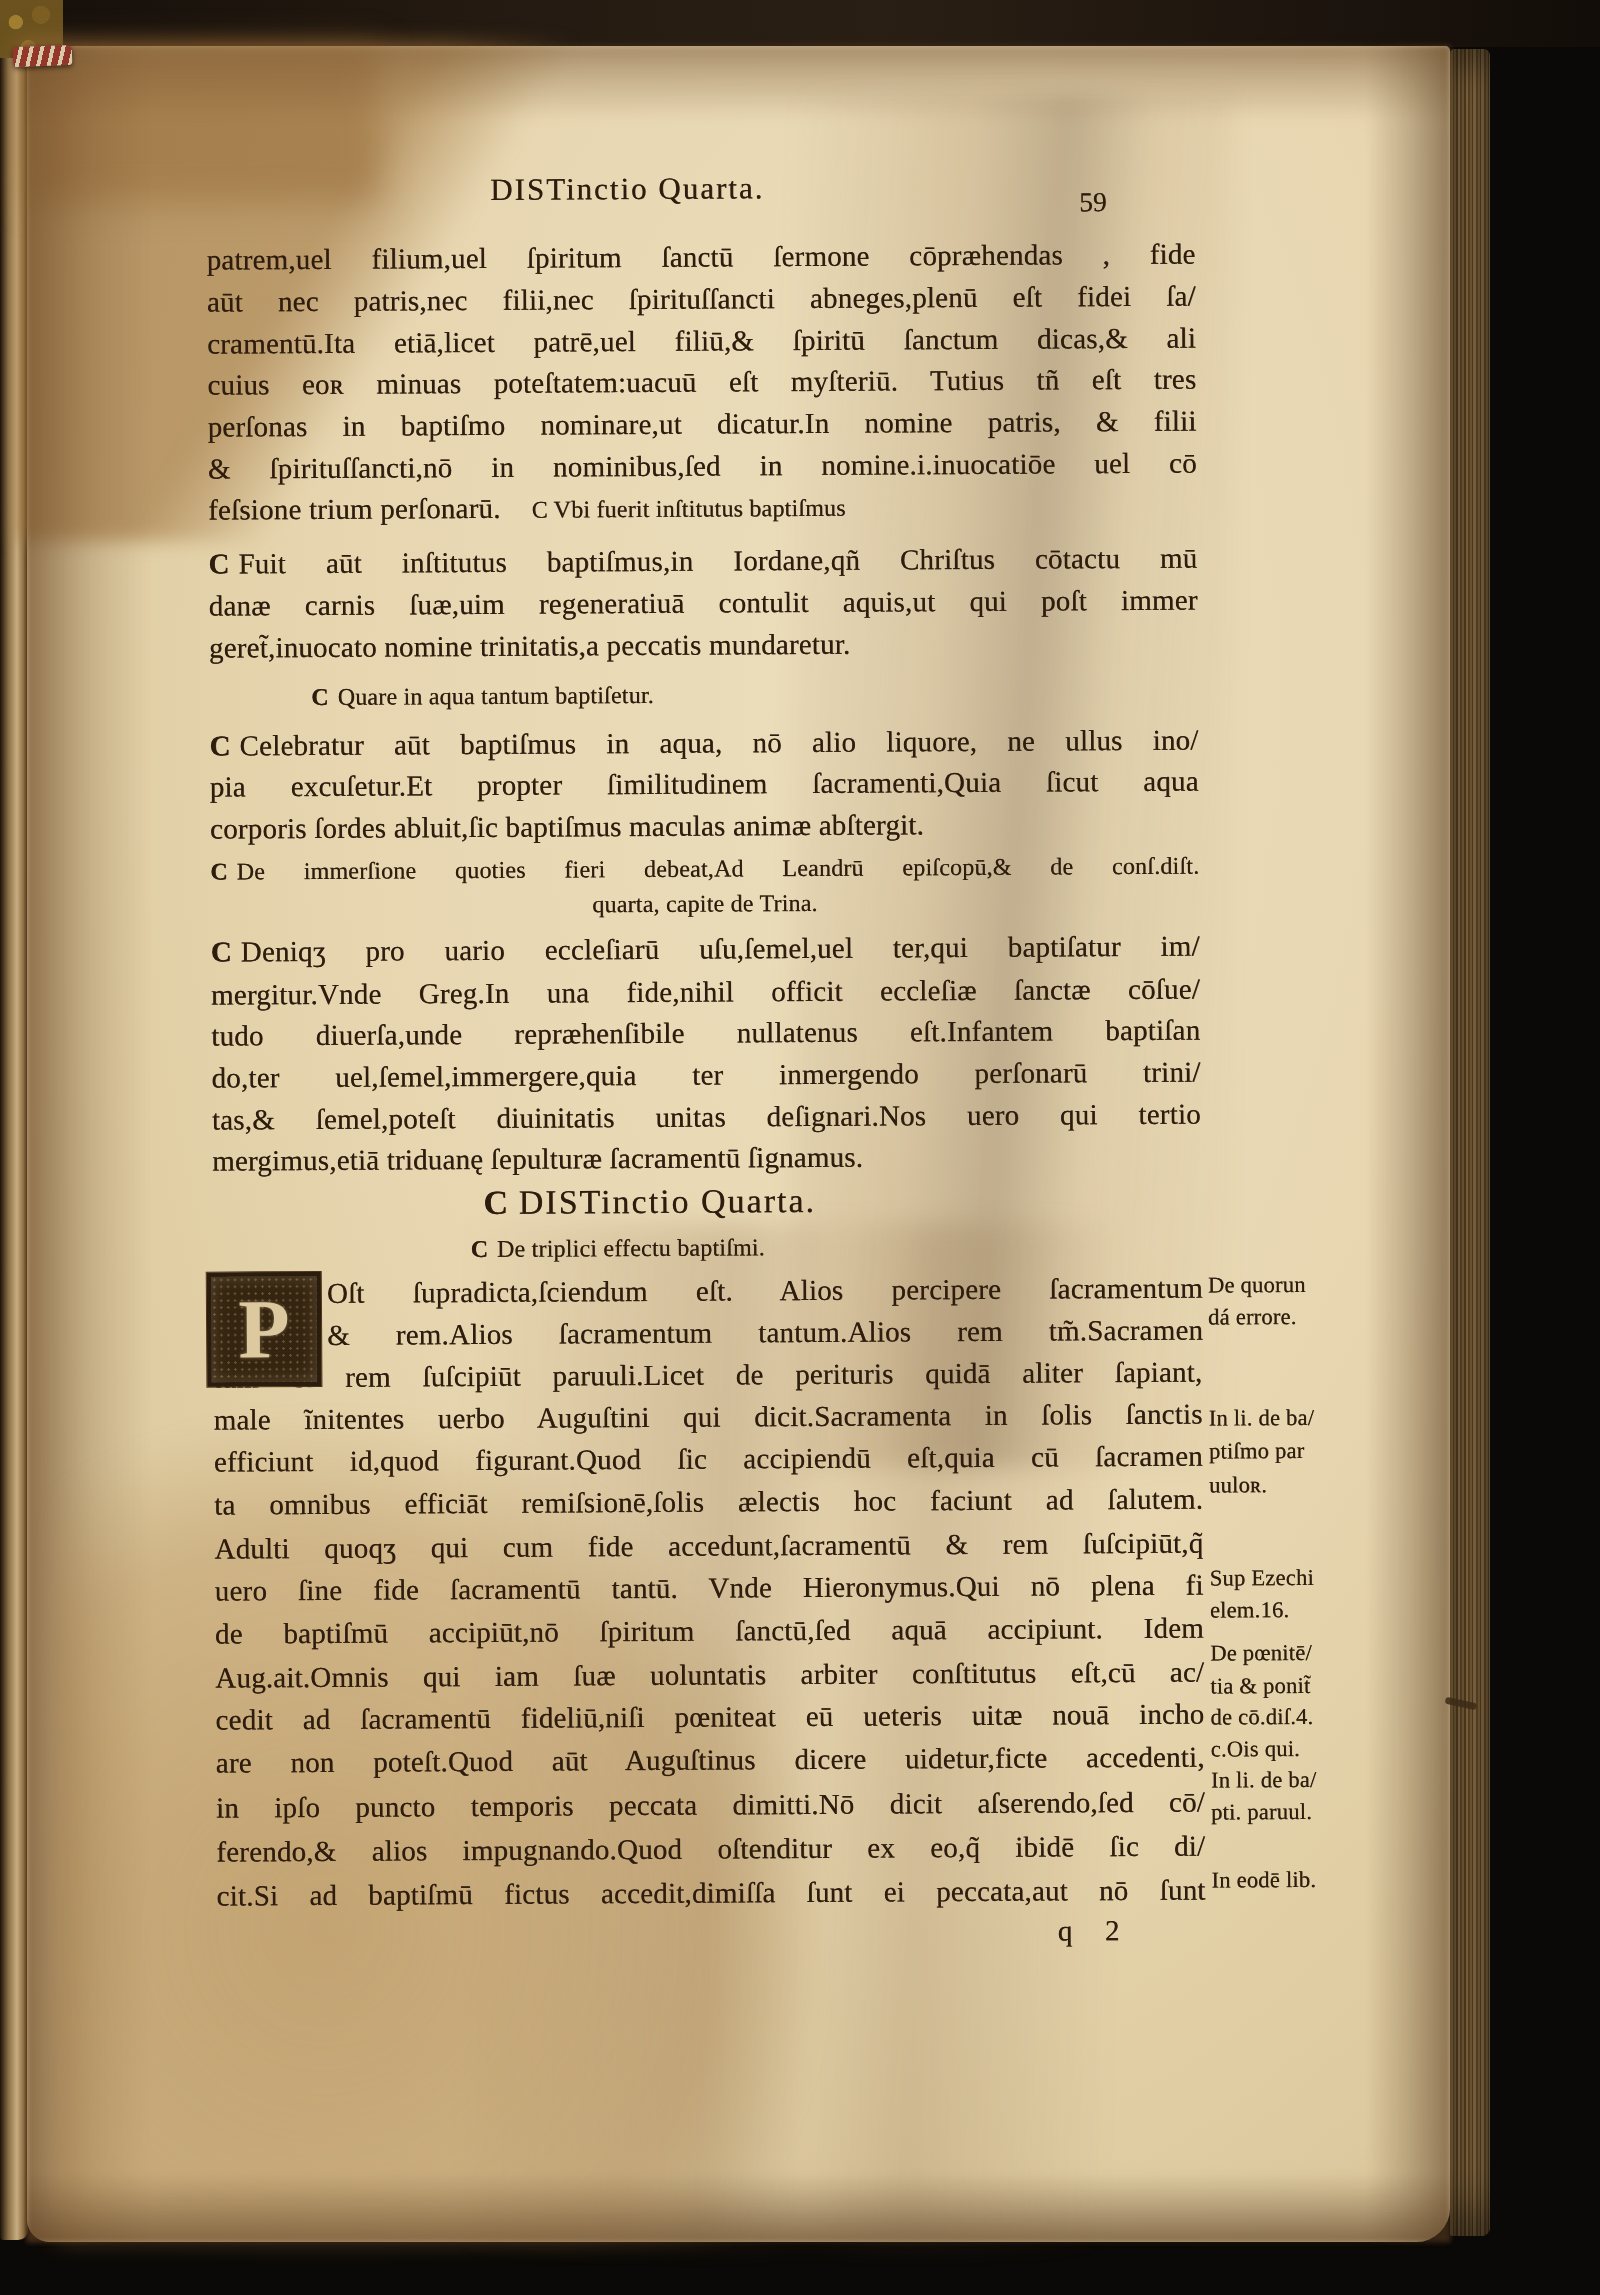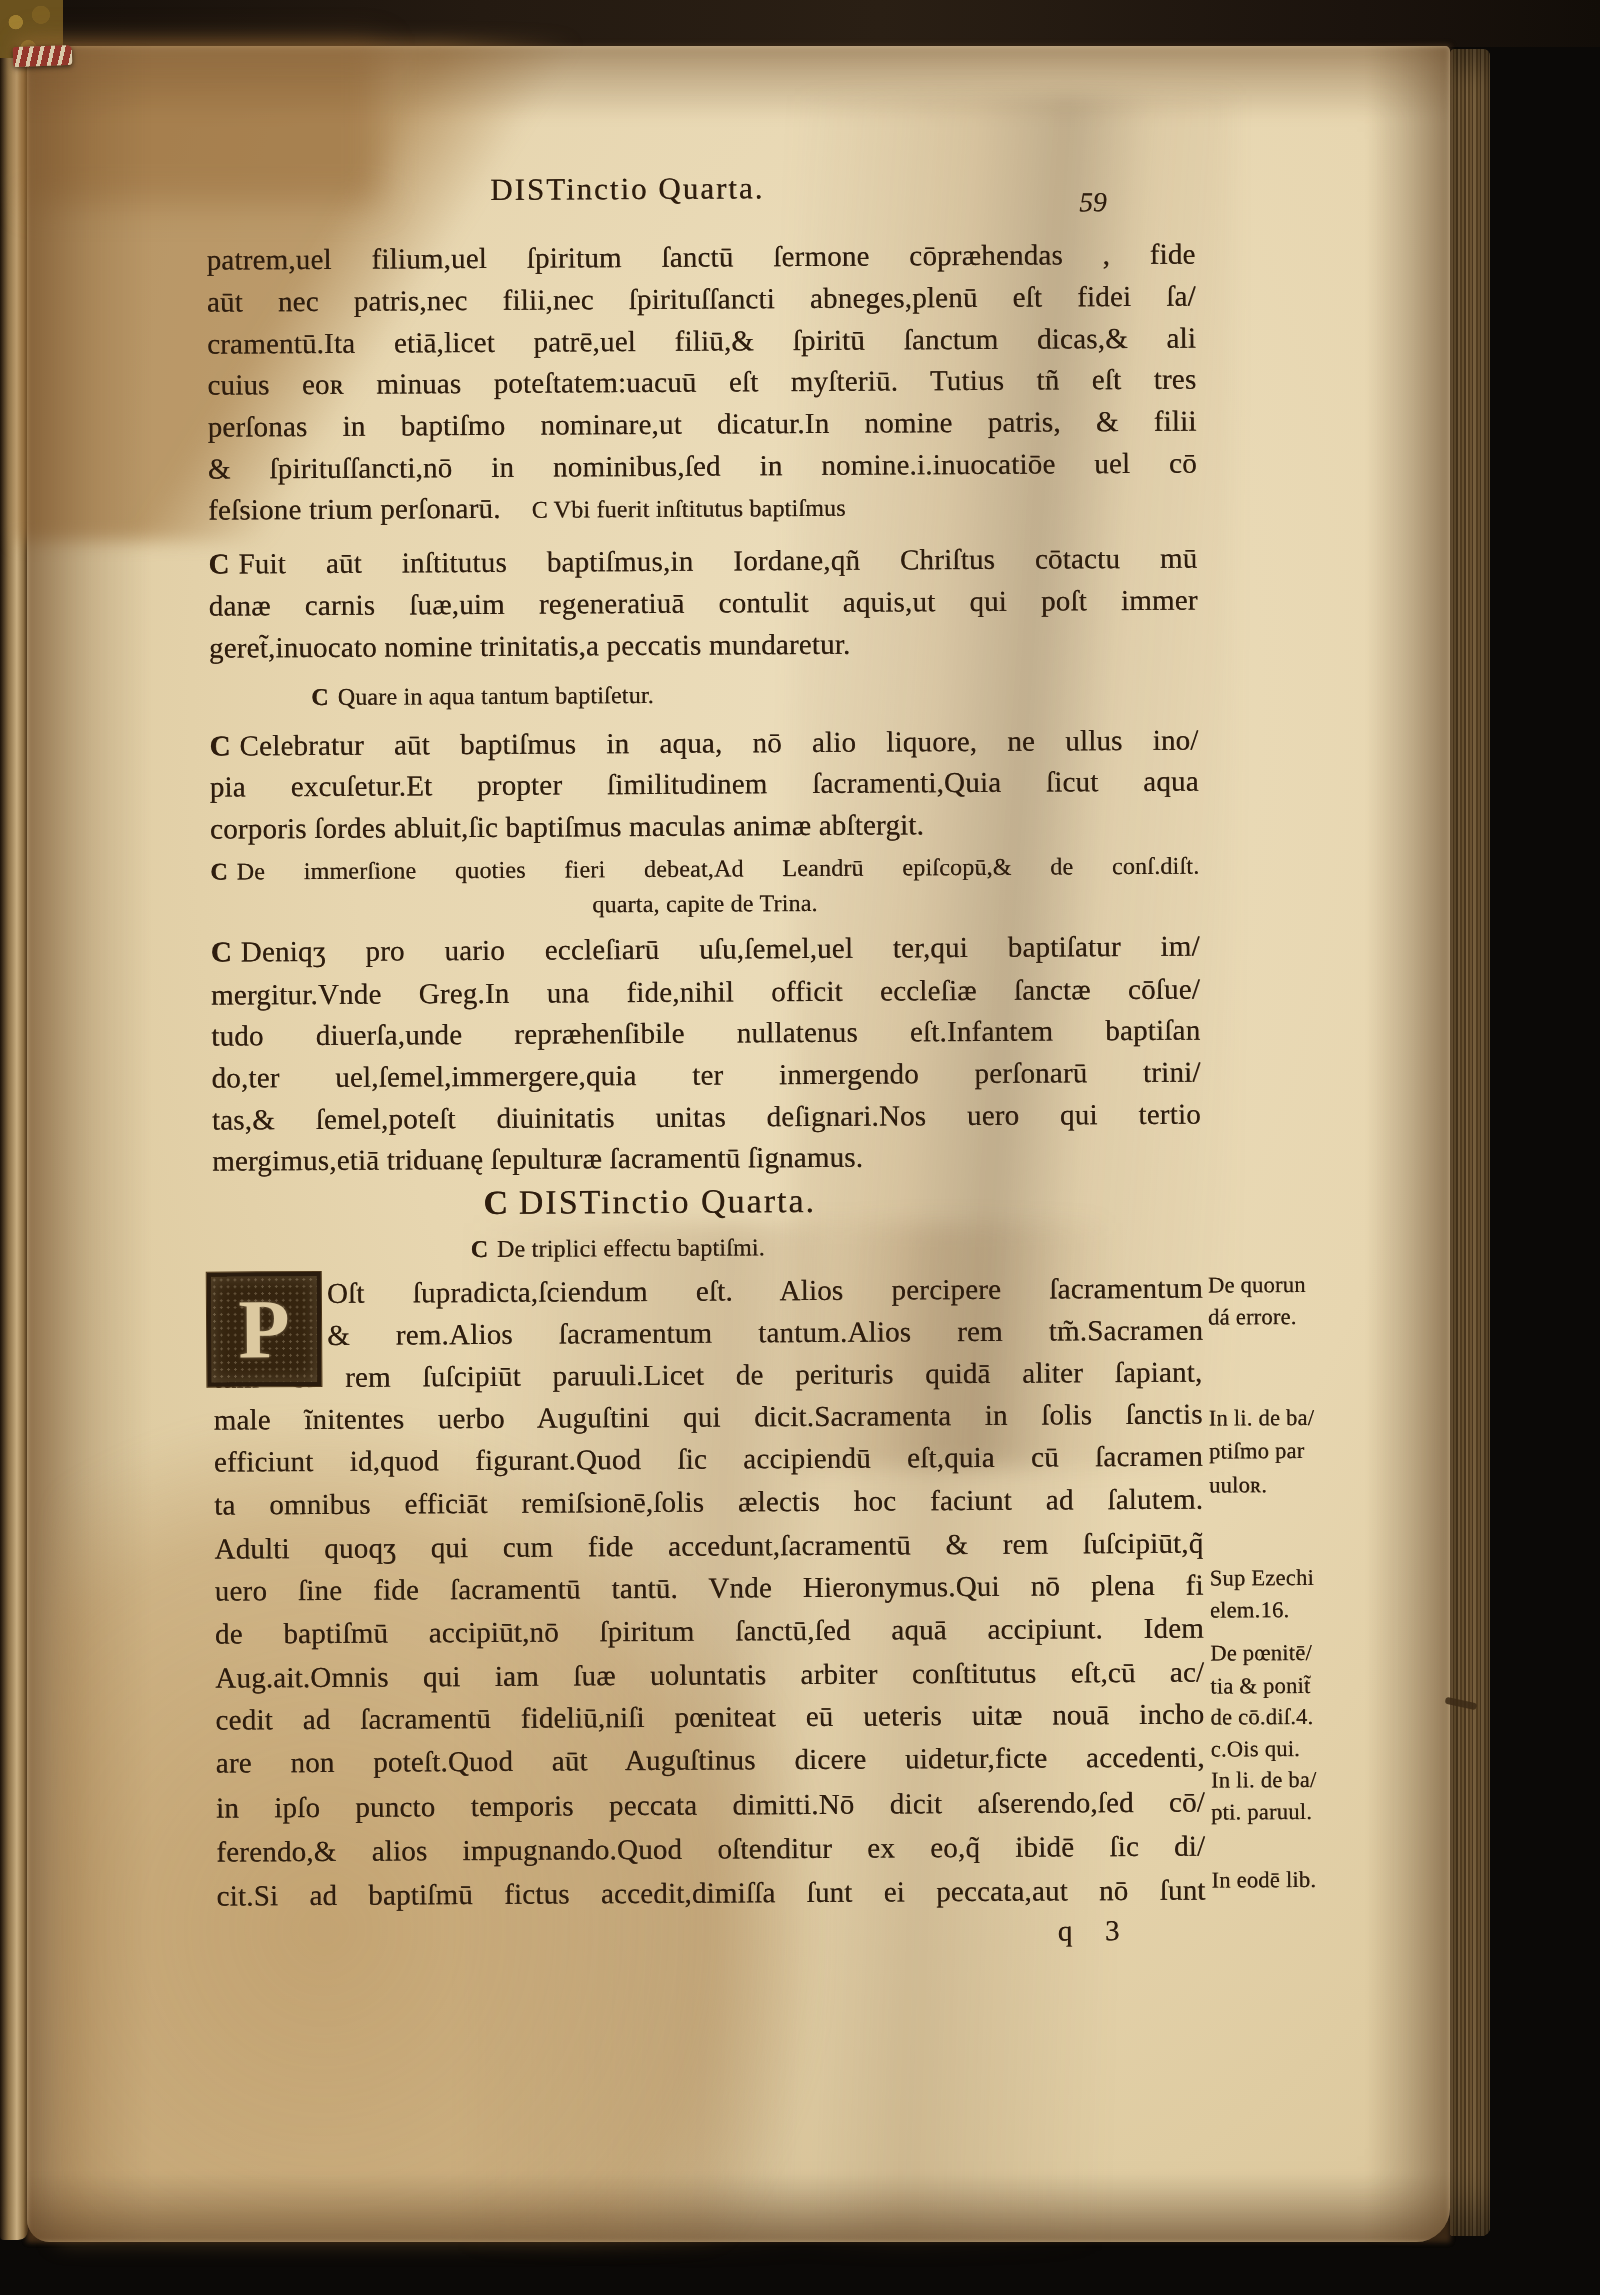--- a/index.html
+++ b/index.html
@@ -57,21 +57,21 @@
       text-shadow:0.3px 0.1px 0 rgba(46,29,14,.8);}
   .nj{text-align:left;text-align-last:auto;}
   .ctr{text-align:center;text-align-last:center;}
   .sm{font-size:24px;}
   .big{font-size:34px;letter-spacing:2px;}
   .ind{left:326px;width:876px;}
   .cap{font-weight:bold;padding-right:8.8px;}
   .annex{font-size:24px;margin-left:31px;}
   .htitle{position:absolute;left:496px;top:170px;font-size:31px;letter-spacing:2px;
       text-shadow:0.4px 0.2px 0 rgba(46,29,14,.8);}
-  .folio{position:absolute;left:1085px;top:188px;font-size:27.5px;font-style:italic;
+  .folio{position:absolute;left:1085px;top:188px;font-size:27.5px;
       text-shadow:0.3px 0.1px 0 rgba(46,29,14,.8);}
   .sig{position:absolute;left:1053px;top:1916px;font-size:29px;letter-spacing:12.7px;
       text-shadow:0.3px 0.1px 0 rgba(46,29,14,.8);}
   .mg{position:absolute;left:1207px;width:211px;font-size:22.6px;letter-spacing:0.2px;
       text-shadow:0.3px 0.1px 0 rgba(46,29,14,.8);}
   
   .initial{position:absolute;left:206px;top:1269px;width:106px;height:106px;
       background-color:#35240f;
       background-image:radial-gradient(rgba(225,205,170,.28) 1.1px,transparent 1.4px);
       background-size:6.9px 6.9px;
@@ -163,16 +163,16 @@
     <div class="mg" style="top:1568px">Sup Ezechi</div>
     <div class="mg" style="top:1600px">elem.16.</div>
     <div class="mg" style="top:1643px">De pœnitē/</div>
     <div class="mg" style="top:1676px">tia &amp; ponit̃</div>
     <div class="mg" style="top:1707px">de cō.diſ.4.</div>
     <div class="mg" style="top:1739px">c.Ois qui.</div>
     <div class="mg" style="top:1770px">In li. de ba/</div>
     <div class="mg" style="top:1802px">pti. paruul.</div>
     <div class="mg" style="top:1870px">In eodē lib.</div>
 
-    <div class="sig">q 3</div>
+    <div class="sig">q 2</div>
   </div>
 </div>
 
 
 </body></html>

